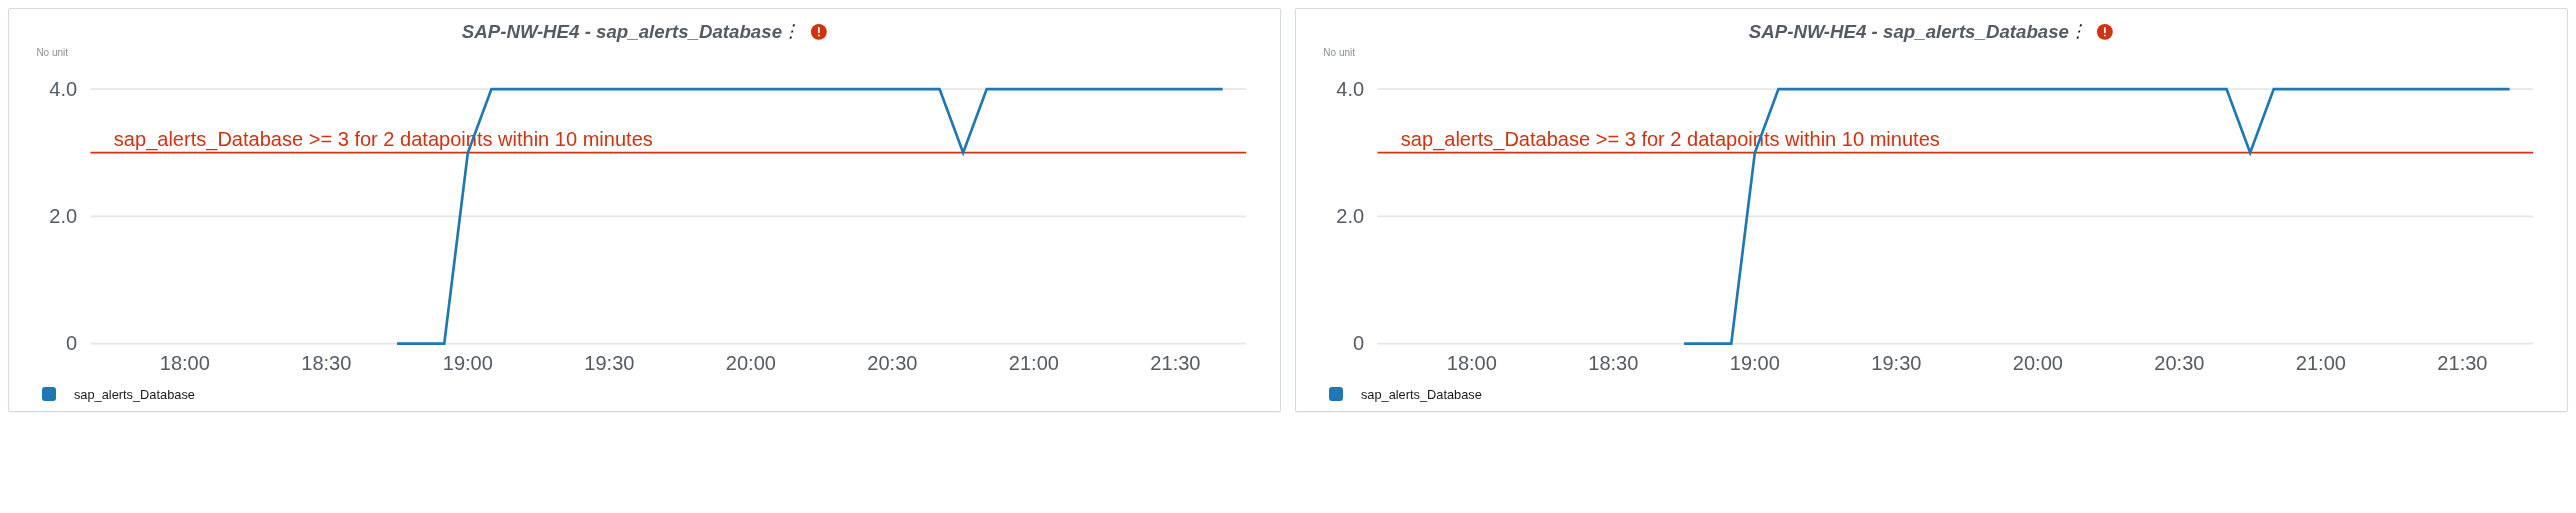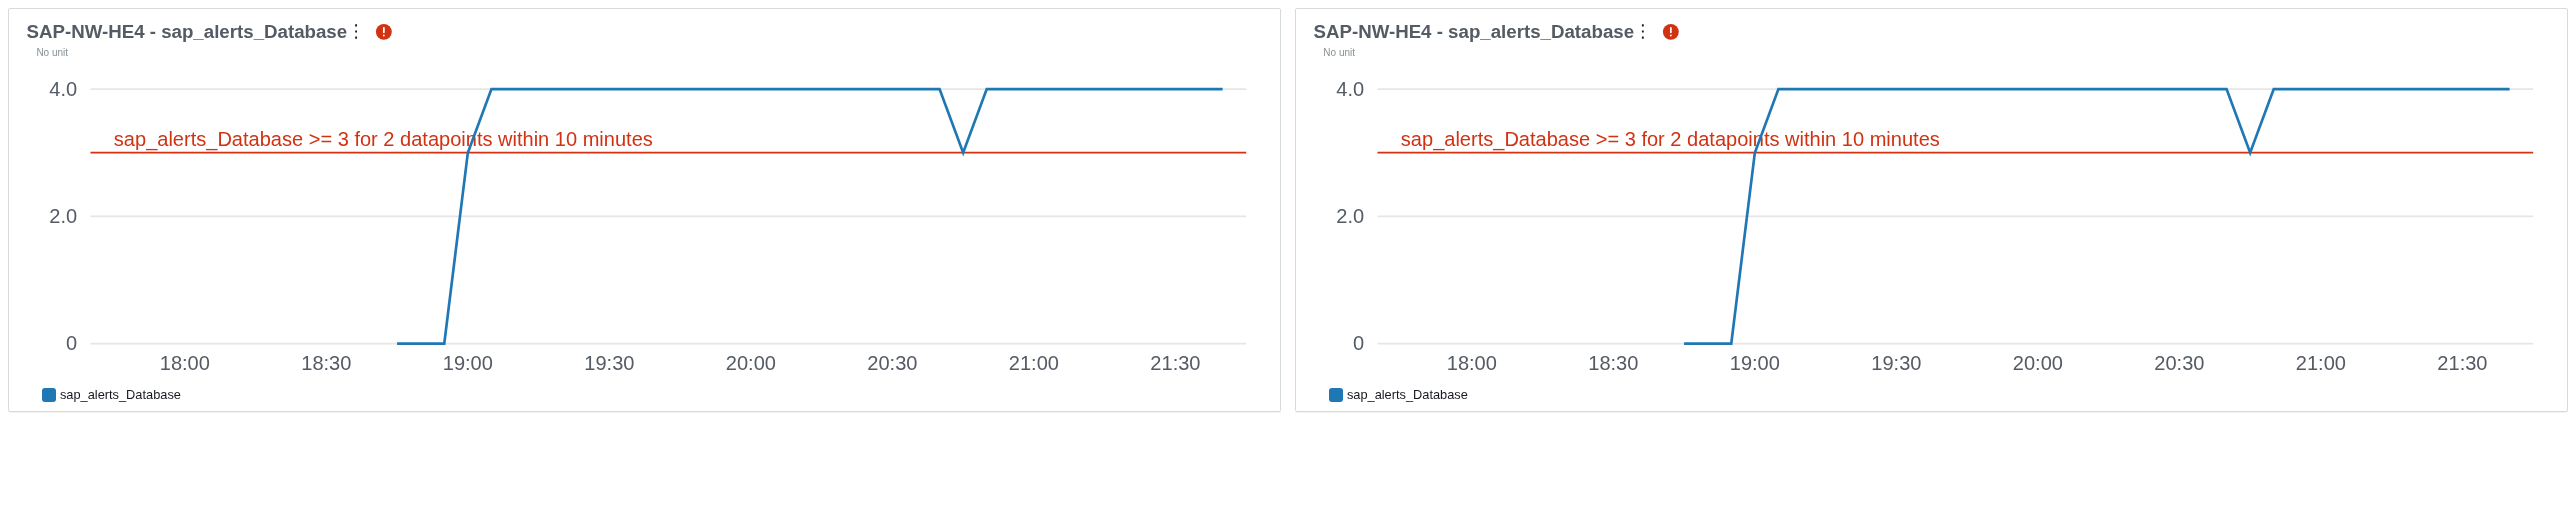--- a/index.html
+++ b/index.html
@@ -15,22 +15,23 @@
     flex: 1;
     border: 1px solid #d5dbdb;
     border-radius: 2px;
     box-shadow: 0 1px 1px rgba(0,0,0,0.05);
     padding: 11.8px 17.7px 9.8px 17.7px;
     min-width: 0;
   }
   .card-head {
     display: flex;
     align-items: center;
-    justify-content: flex-start;
+    justify-content: center;
     margin-bottom: 2px;
+    font-style: italic;
   }
   .card-title {
     font-size: 18.7px;
     font-weight: 600;
     color: #545b64;
   }
   .card-head-right {
     display: flex;
     align-items: center;
     gap: 9.8px;
@@ -50,22 +51,22 @@
   }
   .plot-wrap { position: relative; width: 100%; }
   .plot { display: block; width: 100%; height: auto; }
   .plot .grid { stroke: #e6e6e6; stroke-width: 1; }
   .plot .axis-text { font-size: 12px; fill: #545b64; }
   .plot .series { stroke: #1f77b4; stroke-width: 1.6; fill: none; }
   .plot .thresh { stroke: #d13212; stroke-width: 1; }
   .plot .thresh-text { fill: #d13212; font-size: 12px; }
   .legend {
     display: flex;
-    align-items: flex-end;
-    gap: 4px;
+    align-items: center;
+    gap: 18px;
     margin: 5.9px 0 0 15.7px;
     font-size: 12.8px;
     color: #16191f;
   }
   .legend-swatch {
     width: 13.7px; height: 13.7px;
     border-radius: 2.9px;
     background: #1f77b4;
   }
 </style>

